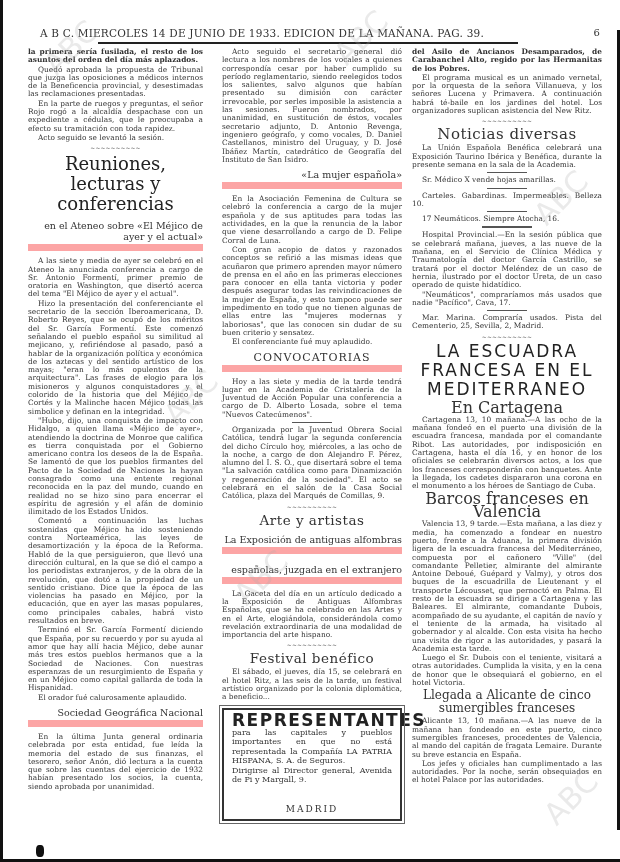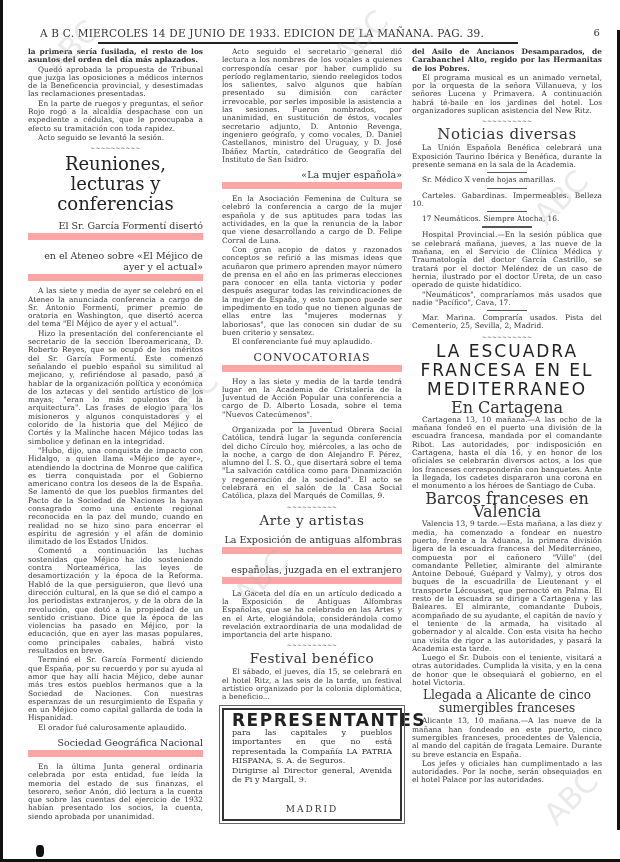--- a/index.html
+++ b/index.html
@@ -57,21 +57,20 @@
   </div>
   <div class="masthead-rule"></div>
 
   <div class="col col1">
     <p class="noindent">la primera sería fusilada, el resto de los asuntos del orden del día más aplazados.</p>
     <p>Quedó aprobada la propuesta de Tribunal que juzga las oposiciones a médicos internos de la Beneficencia provincial, y desestimadas las reclamaciones presentadas.</p>
     <p>En la parte de ruegos y preguntas, el señor Rojo rogó a la alcaldía despachase con un expediente a cédulas, que le preocupaba a efecto su tramitación con toda rapidez.</p>
     <p>Acto seguido se levantó la sesión.</p>
     <div class="ornament">~~~~~~~~~~</div>
     <div class="headline-big">Reuniones, lecturas y conferencias</div>
-    <div class="subhead">El Sr. García Formentí disertó</div>
     <div class="subhead">en el Ateneo sobre «El Méjico de ayer y el actual»</div>
     <p>A las siete y media de ayer se celebró en el Ateneo la anunciada conferencia a cargo de Sr. Ántonio Formentí, primer premio de oratoria en Washington, que disertó acerca del tema "El Méjico de ayer y el actual".</p>
     <p>Hizo la presentación del conferenciante el secretario de la sección Iberoamericana, D. Roberto Reyes, que se ocupó de los méritos del Sr. García Formentí. Este comenzó señalando el pueblo español su similitud al mejicano, y, refiriéndose al pasado, pasó a hablar de la organización política y económica de los aztecas y del sentido artístico de los mayas; "eran lo más opulentos de la arquitectura". Las frases de elogio para los misioneros y algunos conquistadores y el colorido de la historia que del Méjico de Cortés y la Malinche hacen Méjico todas las simbolice y definan en la integridad.</p>
     <p>"Hubo, dijo, una conquista de impacto con Hidalgo, a quien llama «Méjico de ayer», atendiendo la doctrina de Monroe que califica es tierra conquistada por el Gobierno americano contra los deseos de la de España. Se lamentó de que los pueblos firmantes del Pacto de la Sociedad de Naciones la hayan consagrado como una entente regional reconocida en la paz del mundo, cuando en realidad no se hizo sino para encerrar el espíritu de agresión y el afán de dominio ilimitado de los Estados Unidos.</p>
     <p>Comentó a continuación las luchas sostenidas que Méjico ha ido sosteniendo contra Norteamérica, las leyes de desamortización y la época de la Reforma. Habló de la que persiguieron, que llevó una dirección cultural, en la que se dió el campo a los periodistas extranjeros, y de la obra de la revolución, que dotó a la propiedad de un sentido cristiano. Dice que la época de las violencias ha pasado en Méjico, por la educación, que en ayer las masas populares, como principales cabales, habrá visto resultados en breve.</p>
     <p>Terminó el Sr. García Formentí diciendo que España, por su recuerdo y por su ayuda al amor que hay allí hacia Méjico, debe aunar más tres estos pueblos hermanos que a la Sociedad de Naciones. Con nuestras esperanzas de un resurgimiento de España y en un Méjico como capital gallarda de toda la Hispanidad.</p>
     <p>El orador fué calurosamente aplaudido.</p>
     <div class="subhead">Sociedad Geográfica Nacional</div>
     <p>En la última Junta general ordinaria celebrada por esta entidad, fue leída la memoria del estado de sus finanzas, el tesorero, señor Anón, dió lectura a la cuenta que sobre las cuentas del ejercicio de 1932 habían presentado los socios, la cuenta, siendo aprobada por unanimidad.</p>
   </div>

